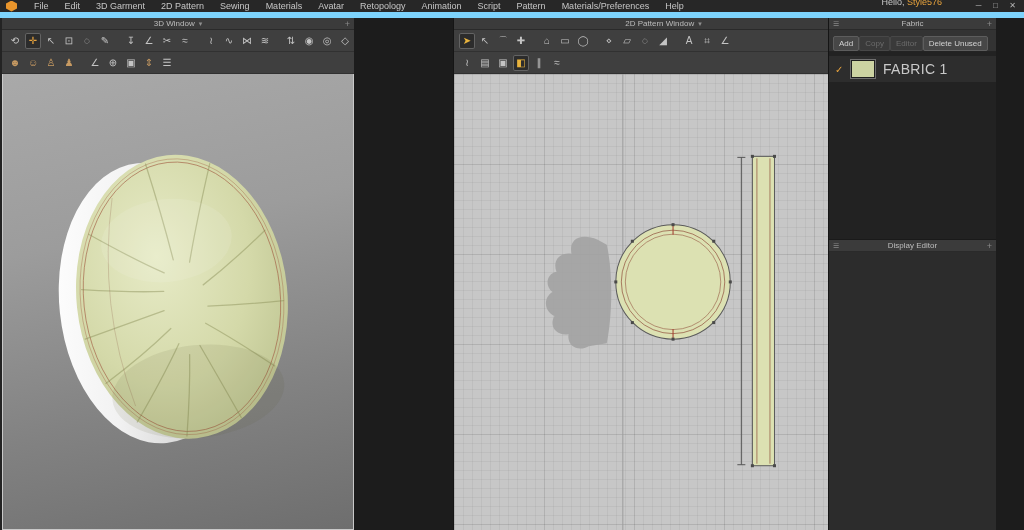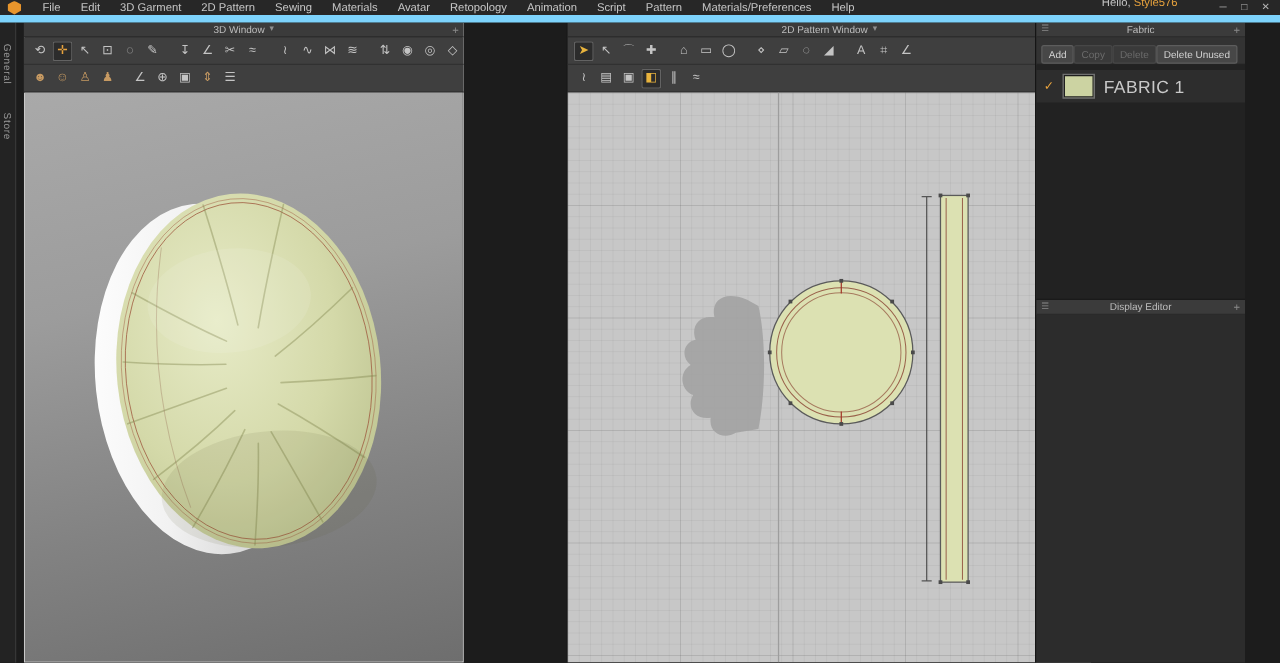--- a/index.html
+++ b/index.html
@@ -35,21 +35,21 @@
   .header-menu{position:absolute;left:4px;top:0;font-size:7px;color:#8a8a8a;line-height:12px}
   .toolbar{position:absolute;left:0;right:0;height:22px;background:#3f3f3f;display:flex;
     align-items:center;padding:0 4px;border-bottom:1px solid #313131}
   .toolbar.row1{top:12px}
   .toolbar.row2{top:34px}
   .tb-icon{width:16px;height:16px;margin:0 1px;font-size:10px;line-height:16px;text-align:center;
     color:#c4c4c4;border-radius:2px;flex:0 0 auto;cursor:default}
   .tb-icon.selected{background:#2c2c2c;box-shadow:inset 0 0 0 1px #636363}
 
   
-  .panel-3d{left:19px;width:352px;box-shadow:inset 0 0 0 1px #c9c9c9}
+  .panel-3d{left:2px;width:352px;box-shadow:inset 0 0 0 1px #c9c9c9}
   .viewport3d{position:absolute;left:1px;top:56px;right:1px;bottom:1px;
     background:linear-gradient(168deg,#a9a9a9 0%,#9c9c9c 35%,#828282 70%,#6e6e6e 100%)}
   .viewport3d svg{width:100%;height:100%;display:block}
 
   
   .panel-2d{left:453px;width:420px;border-left:1px solid #151515}
   .canvas2d{position:absolute;left:0;top:56px;right:0;bottom:0;background-color:#c7c7c7;
     background-image:
       linear-gradient(rgba(0,0,0,.045) 1px,transparent 1px),
       linear-gradient(90deg,rgba(0,0,0,.045) 1px,transparent 1px),
@@ -288,21 +288,21 @@
   <div class="panel-header">
     <span class="header-menu">☰</span>
     <span class="panel-title">Fabric</span>
     <span class="header-plus">+</span>
   </div>
 
   <div class="fab-buttons">
 
   <button class="fab-btn">Add</button>
       <button class="fab-btn disabled">Copy</button>
-      <button class="fab-btn disabled">Delete</button>
+      <button class="fab-btn disabled">Editor</button>
       <button class="fab-btn">Delete Unused</button>
     </div>
 
   <div class="fab-list">
 
       <div class="fab-item">
         <span class="fab-check">✓</span>
         <span class="fab-swatch" style="background: rgb(204, 211, 162);"></span>
         <span class="fab-label">FABRIC 1</span>
       </div>

